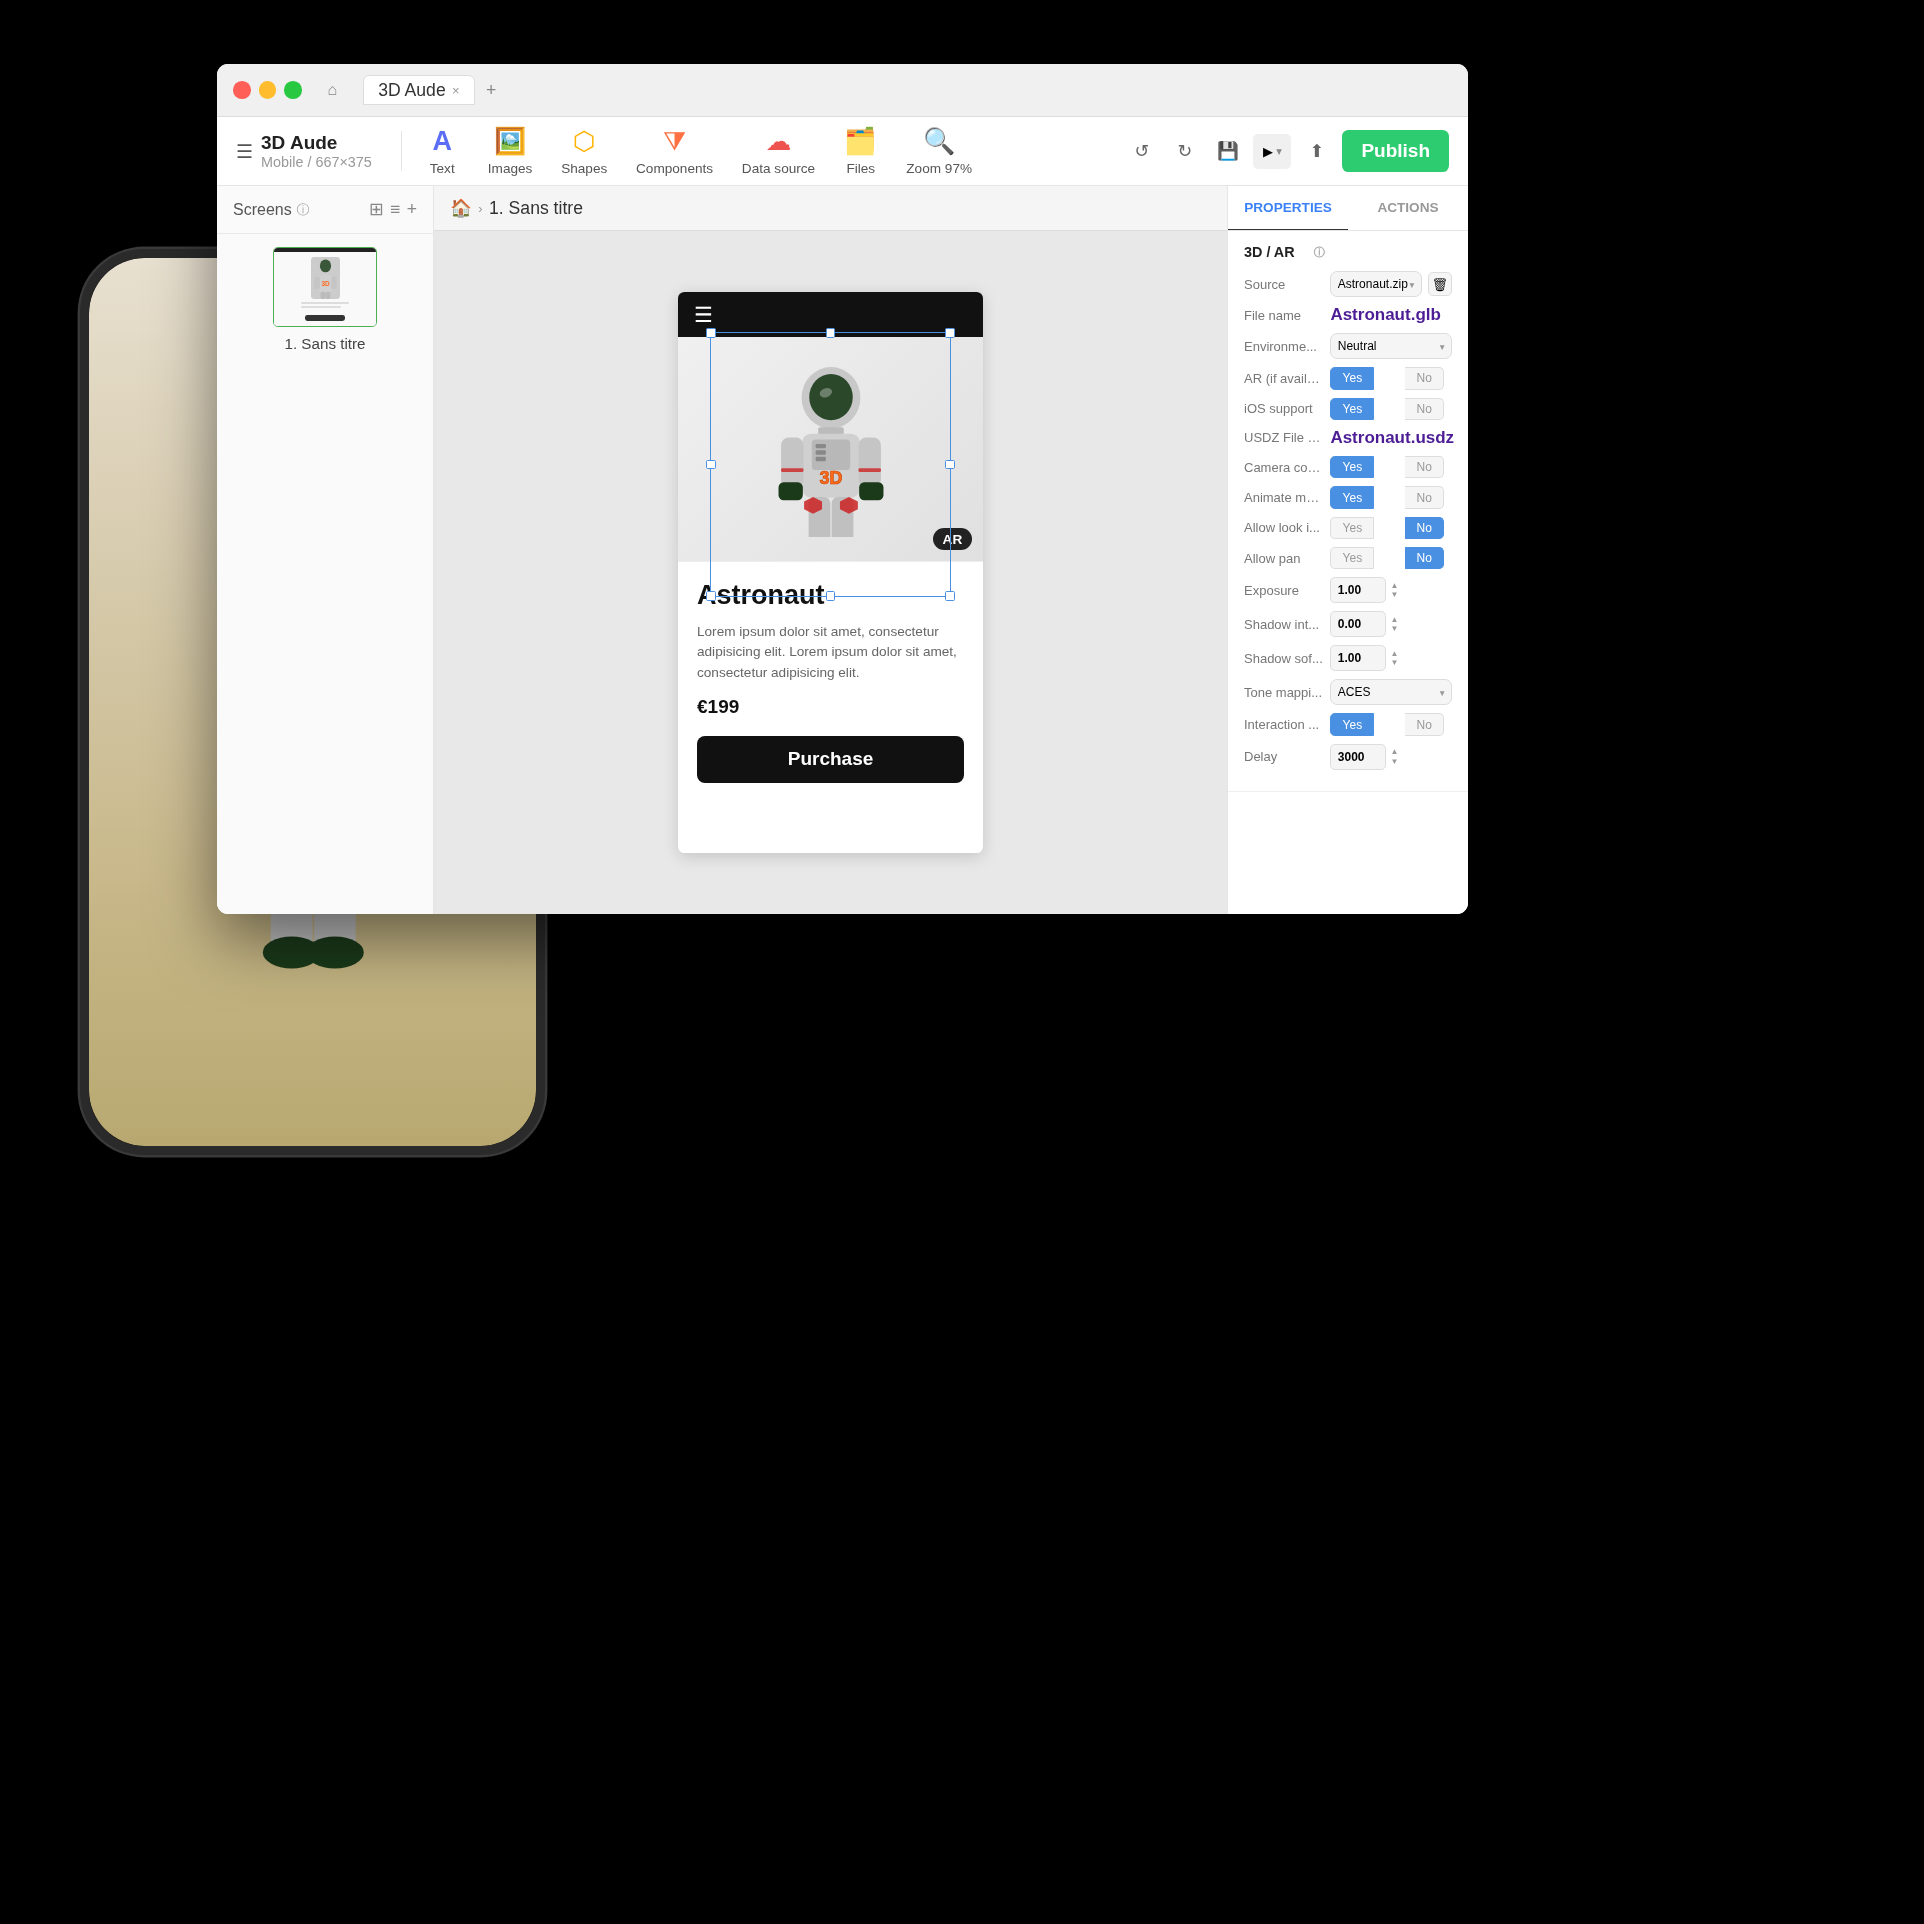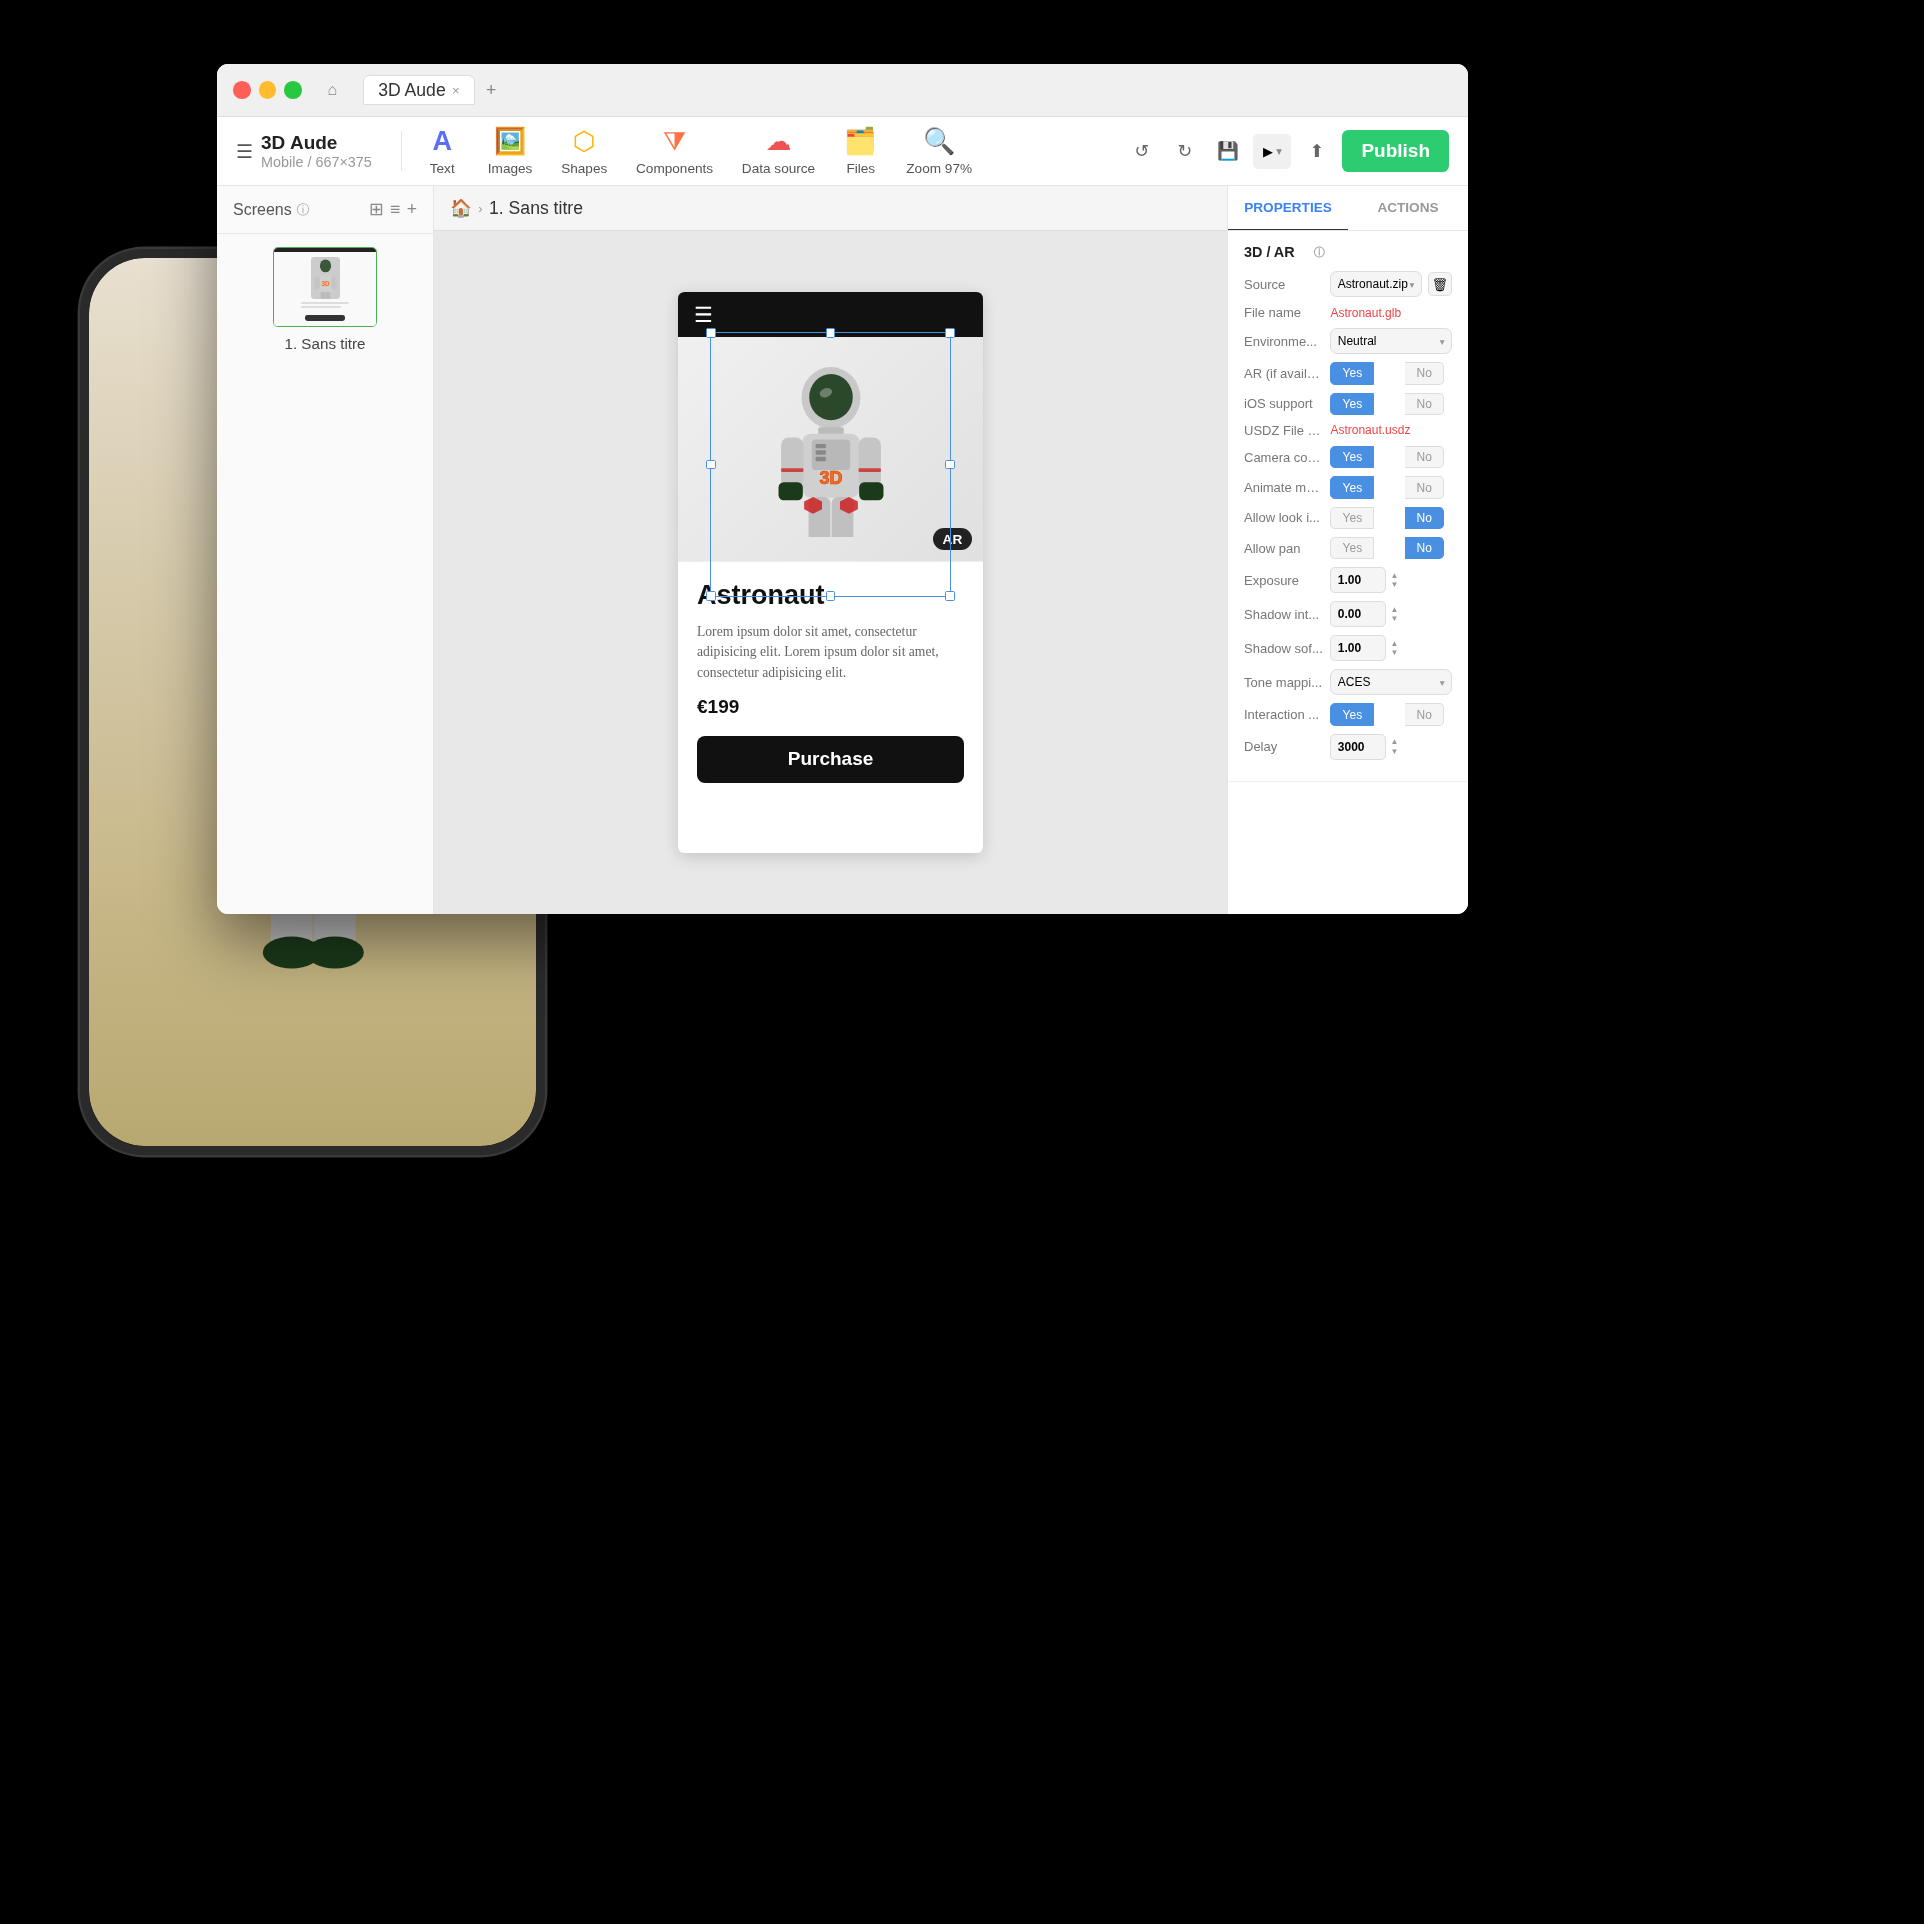--- a/index.html
+++ b/index.html
@@ -419,21 +419,20 @@
       font-size: 27px;
       font-weight: 700;
       color: #111;
       margin-bottom: 11.2px;
     }
     .product-desc {
       font-size: 13.6px;
       color: #666;
       line-height: 1.5;
       margin-bottom: 13px;
-      font-family: Liberation Serif, serif;
     }
     .product-price {
       font-size: 19px;
       font-weight: 600;
       color: #111;
       margin-bottom: 17.6px;
     }
     .purchase-btn {
       width: 100%;
       height: 47px;
@@ -527,22 +526,23 @@
       font-size: 13px;
       color: #777;
       width: 80px;
       flex-shrink: 0;
       overflow: hidden;
       text-overflow: ellipsis;
       white-space: nowrap;
     }
     .prop-value {
       flex: 1;
-      font-size: 12px;
-      color: #ef4444;
+      font-size: 17px;
+      color: #4c1d95;
+      font-weight: bold;
     }
     .prop-select {
       flex: 1;
       height: 26px;
       background: #f5f5f5;
       border: 0.8px solid #ddd;
       border-radius: 7px;
       font-size: 12px;
       padding: 0 6.4px;
       display: flex;

